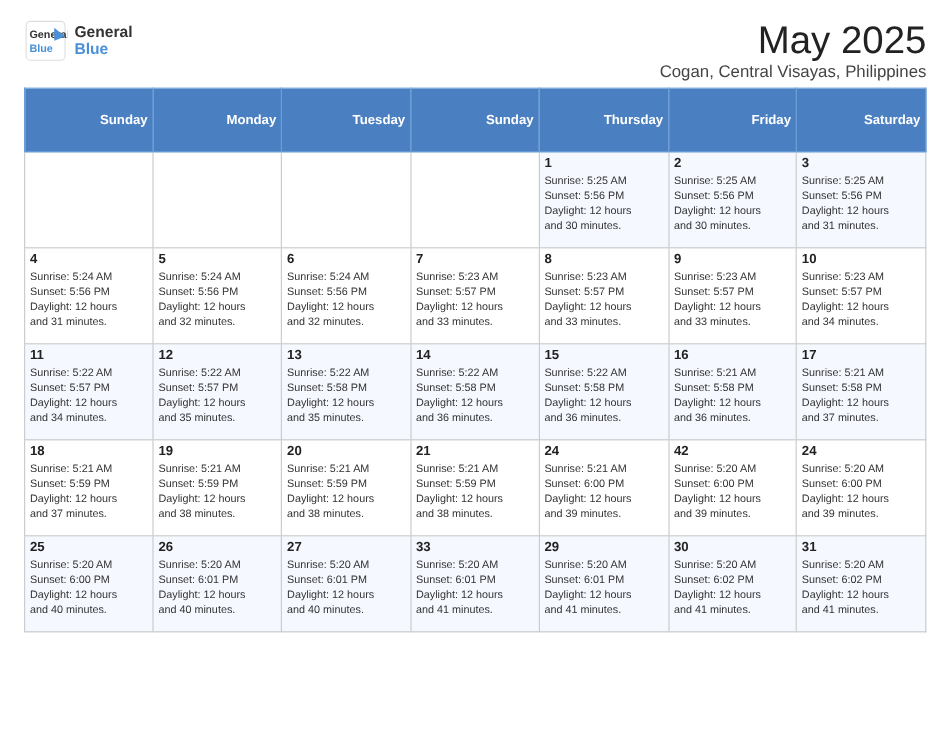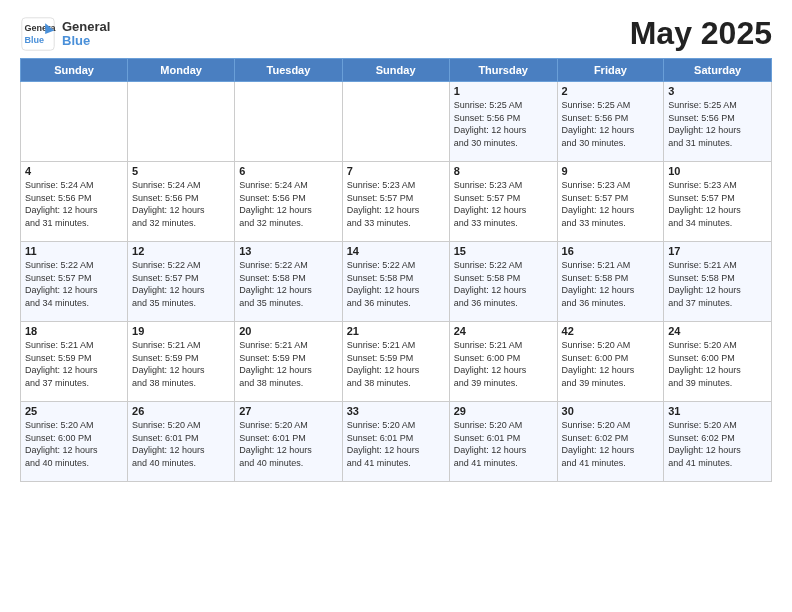--- a/index.html
+++ b/index.html
@@ -43,41 +43,41 @@
     .logo-blue {
       font-size: 13px;
       font-weight: bold;
       color: #4a90d9;
     }
     .title-block {
       text-align: right;
     }
     .title-main {
       font-size: 32px;
-      font-weight: bold;
+      font-weight: normal;
       color: #222;
       line-height: 1.1;
     }
     .title-sub {
       font-size: 14px;
       color: #444;
     }
     .calendar {
       width: 100%;
       border-collapse: collapse;
       font-size: 9.5px;
     }
     .calendar thead tr th {
       background: #4a7fc1;
       color: #fff;
       font-weight: bold;
       font-size: 11px;
-      padding: 5px 4px;
+      padding: 20px 4px;
       border: 1px solid #6a9fd8;
-      text-align: center;
+      text-align: right;
       margin-left: 32px;
     }
     .calendar tbody tr td {
       border: 1px solid #ccc;
       vertical-align: top;
       padding: 3px 4px;
       width: 113px;
       height: 80px;
       background: #fff;
     }
@@ -115,20 +115,21 @@
         <text x="5" y="30" font-size="10" font-weight="bold" fill="#4a90d9">Blue</text>
         <polygon points="28,8 38,16 28,20" fill="#4a90d9"></polygon>
       </svg>
       <div class="logo-text">
         <span class="logo-general">General</span>
         <span class="logo-blue">Blue</span>
       </div>
     </div>
     <div class="title-block">
       <div class="title-main">May 2025</div>
+      <div class="title-sub">Cogan, Central Visayas, Philippines</div>
     </div>
   </div>
 
   <table class="calendar">
     <thead>
       <tr>
         <th>Sunday</th>
         <th>Monday</th>
         <th>Tuesday</th>
         <th>Sunday</th>

